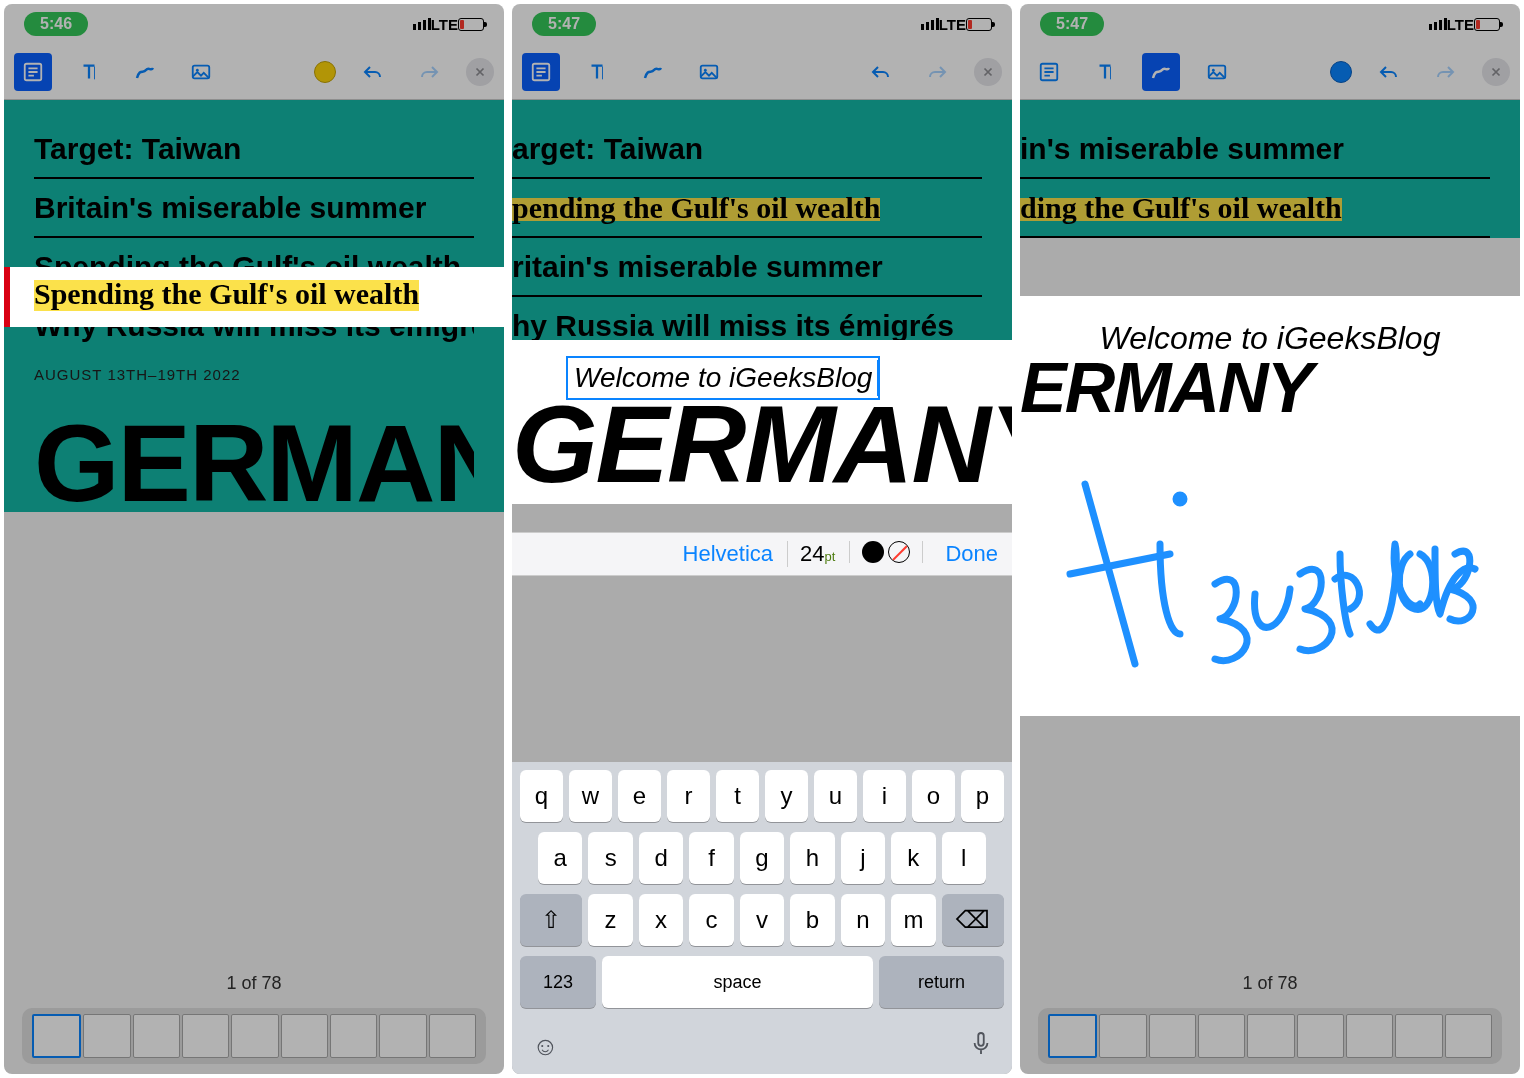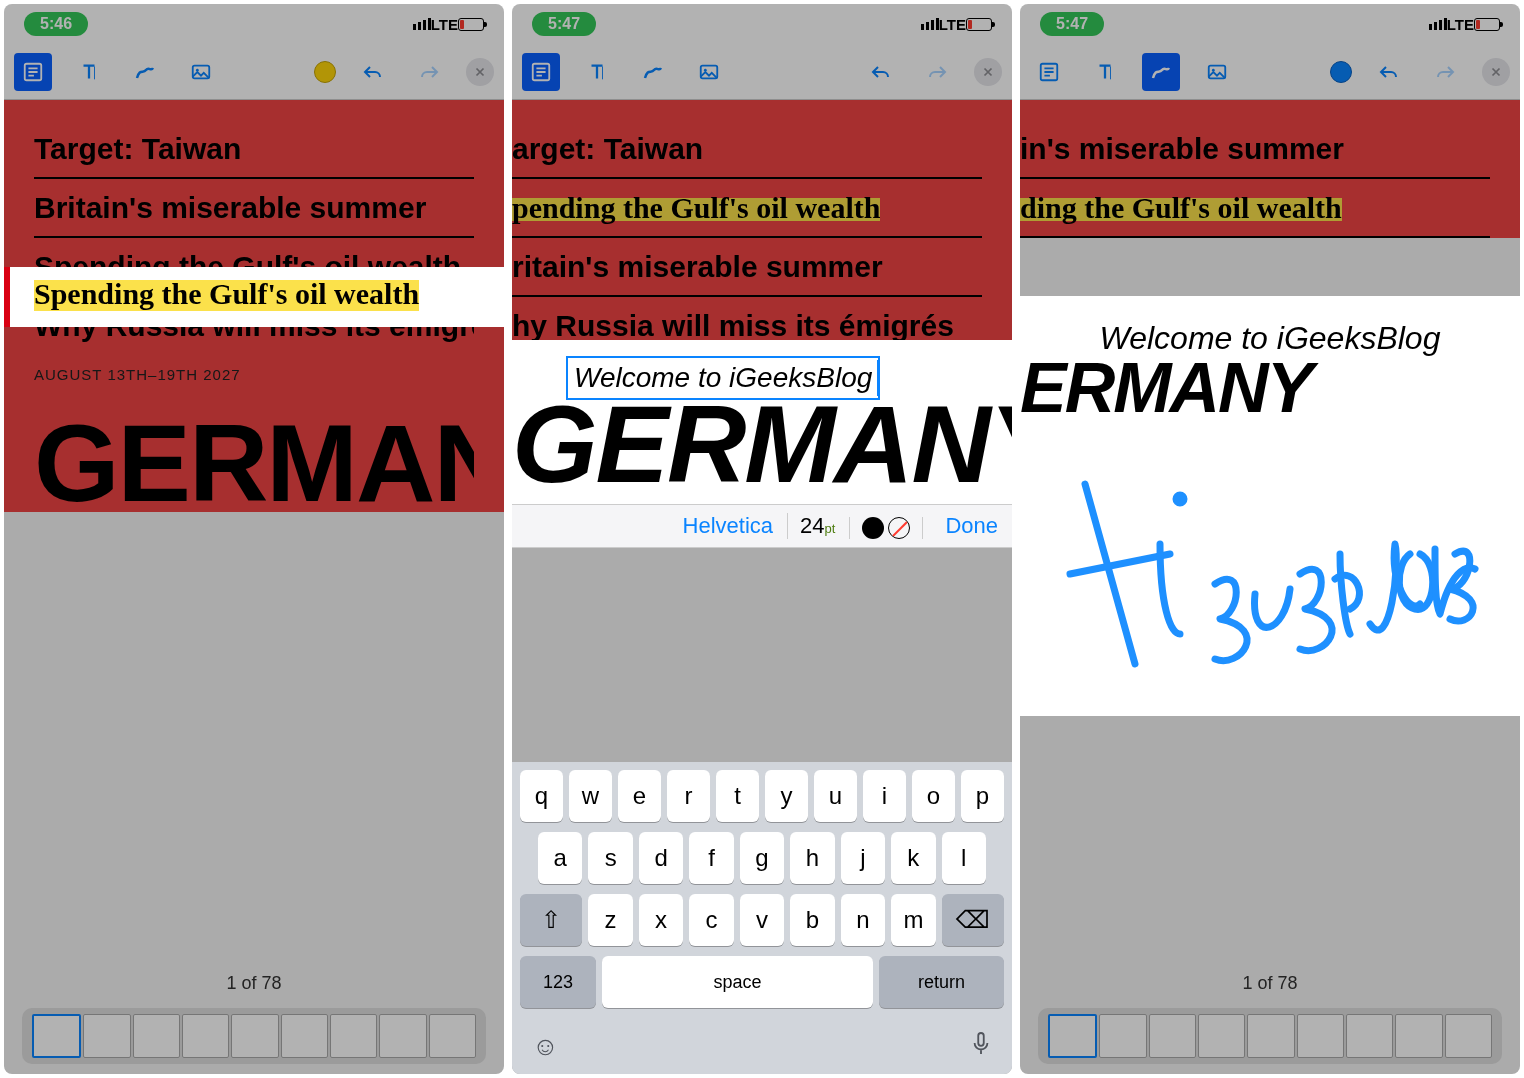--- a/index.html
+++ b/index.html
@@ -136,21 +136,21 @@
       border: 1px solid #c4a306;
     }
     .blue-circle {
       width: 22px;
       height: 22px;
       border-radius: 50%;
       background: #0a84ff;
       border: 1px solid #0960c0;
     }
     .content {
-      background: #ef4444;
+      background: #14b8a6;
       padding: 20px 30px 0 30px;
       position: relative;
     }
     .article-head {
       font-size: 30px;
       font-weight: 700;
       line-height: 1.5;
       padding: 6px 0;
       border-bottom: 2px solid #000;
       white-space: nowrap;
@@ -207,24 +207,25 @@
       text-align:center;
     }
     .text-style-bar {
       position: absolute;
       z-index: 30;
       left:0;right:0;
       background:#f5f5f7;
       border-top:1px solid #ccc;
       border-bottom:1px solid #ccc;
       display:flex;
-      align-items:flex-end;
+      align-items:flex-start;
       padding: 8px 14px;
       gap: 14px;
       font-size: 22px;
+      margin-top: 28px;
     }
     .text-style-bar .font-name { color:#0a84ff; margin-left:auto; }
     .text-style-bar .font-size { color:#000; border-left:1px solid #ccc; padding-left:12px;}
     .text-style-bar .ptlabel { font-size:13px; color:#4d7c0f; }
     .style-swatch {
       display:flex; gap:4px; align-items:center;
       border-left:1px solid #ccc;
       border-right:1px solid #ccc;
       padding:0 12px;
     }
@@ -377,21 +378,21 @@
     <div style="border-left:6px solid #d90012;height:100%;padding:4px 0 0 24px;">
       <span class="article-head highlight-yellow" style="border:none;display:inline">Spending the Gulf's oil wealth</span>
     </div>
   </div>
 
   <div class="content">
     <div class="article-head">Target: Taiwan</div>
     <div class="article-head">Britain's miserable summer</div>
     <div class="article-head">Spending the Gulf's oil wealth</div>
     <div class="article-head" style="border-bottom:none">Why Russia will miss its émigrés</div>
-    <div class="date-line">AUGUST 13TH–19TH 2027</div>
+    <div class="date-line">AUGUST 13TH–19TH 2022</div>
     <div class="germany">GERMANY</div>
   </div>
 
   <div class="bottombits">
     <div class="page-indicator">1 of 78</div>
     <div class="thumbnail-strip">
       <div class="thumb active"></div>
       <div class="thumb"></div>
       <div class="thumb"></div>
       <div class="thumb"></div>

